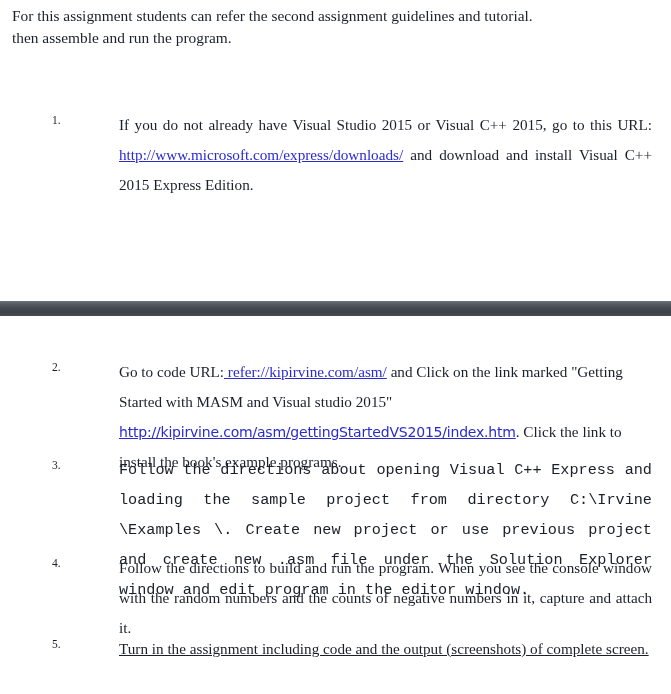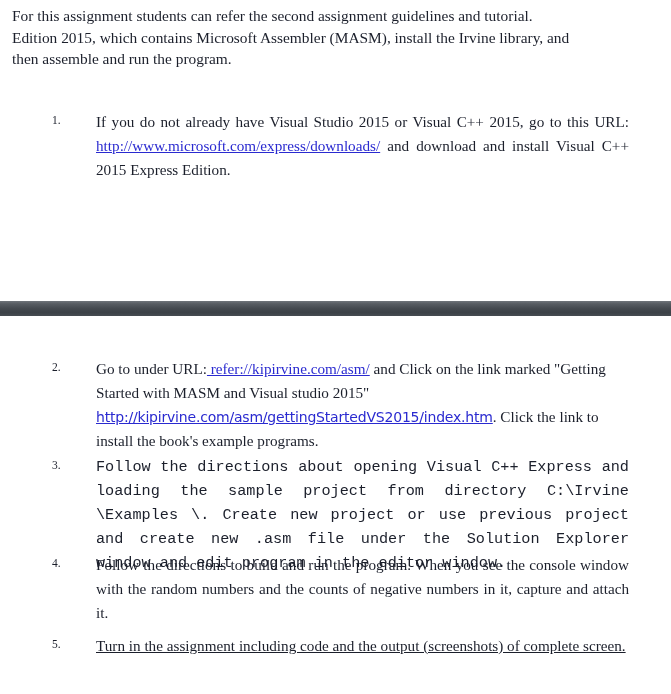--- a/index.html
+++ b/index.html
@@ -65,24 +65,24 @@
     left: 52px;
     top: 3px;
     width: 22px;
     font-size: 11.5px;
     line-height: 14px;
     color: #1b1f2b;
     text-align: left;
   }
   .body-text {
     position: absolute;
-    left: 96px;
+    left: 119px;
     width: 533px;
     font-size: 15.2px;
-    line-height: 24px;
+    line-height: 30px;
     text-align: justify;
     text-justify: inter-word;
     color: #1b1f2b;
   }
   .body-text.nojustify {
     text-align: left;
   }
   .body-text p {
     margin: 0;
   }
@@ -111,40 +111,39 @@
   #item-4 .body-text { width: 533px; }
   #item-5 .body-text { width: 533px; text-decoration: underline; }
 </style>
 </head>
 <body>
 
 <div class="page">
 
   <div class="intro">
     <div class="line">For this assignment students can refer the second assignment guidelines and tutorial.</div>
-    <div class="line">Edition 2015, which contains Microsoft Assembler (MASM), install the Irvine library, and</div>
     <div class="line">then assemble and run the program.</div>
   </div>
 
   <div class="divider"></div>
 
   <div class="list-item" id="item-1">
     <div class="marker">1.</div>
     <div class="body-text">
       <p>
         <span>If you do not already have Visual Studio 2015 or Visual C++ 2015, go to this URL:  </span><a class="link" href="#">http://www.microsoft.com/express/downloads/</a><span>  and download and install Visual C++ 2015 Express Edition.</span>
       </p>
     </div>
   </div>
 
   <div class="list-item" id="item-2">
     <div class="marker">2.</div>
     <div class="body-text nojustify">
       <p>
-        <span>Go to under URL:</span><a class="link" href="#"> refer://kipirvine.com/asm/</a><span> and Click on the link marked "Getting Started with MASM and Visual studio 2015"</span>
+        <span>Go to code URL:</span><a class="link" href="#"> refer://kipirvine.com/asm/</a><span> and Click on the link marked "Getting Started with MASM and Visual studio 2015"</span>
         <a class="link sans" href="#"> http://kipirvine.com/asm/gettingStartedVS2015/index.htm</a><span>. Click the link to install the book's example programs.</span>
       </p>
     </div>
   </div>
 
   <div class="list-item" id="item-3">
     <div class="marker">3.</div>
     <div class="body-text">Follow the directions about opening Visual C++ Express and loading the sample project from directory C:\Irvine \Examples \. Create new project or use previous project and create new .asm file under the Solution Explorer window and edit program in the editor window.</div>
   </div>
 

